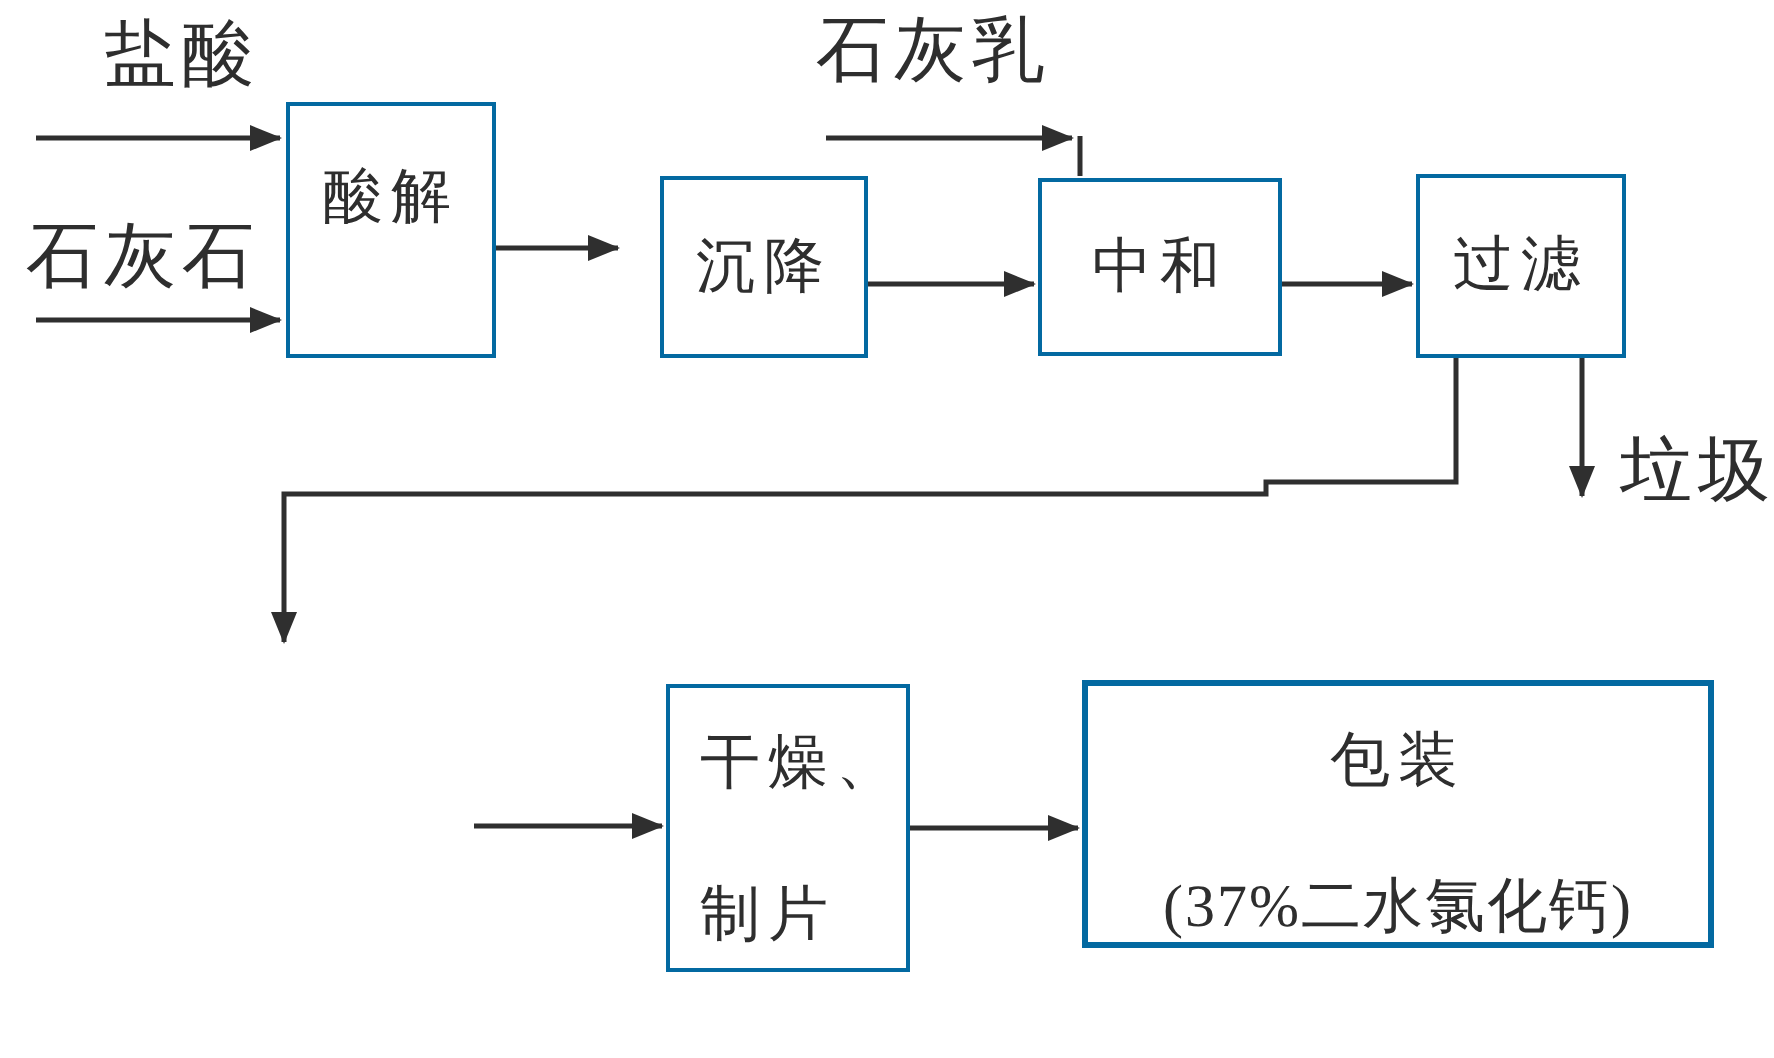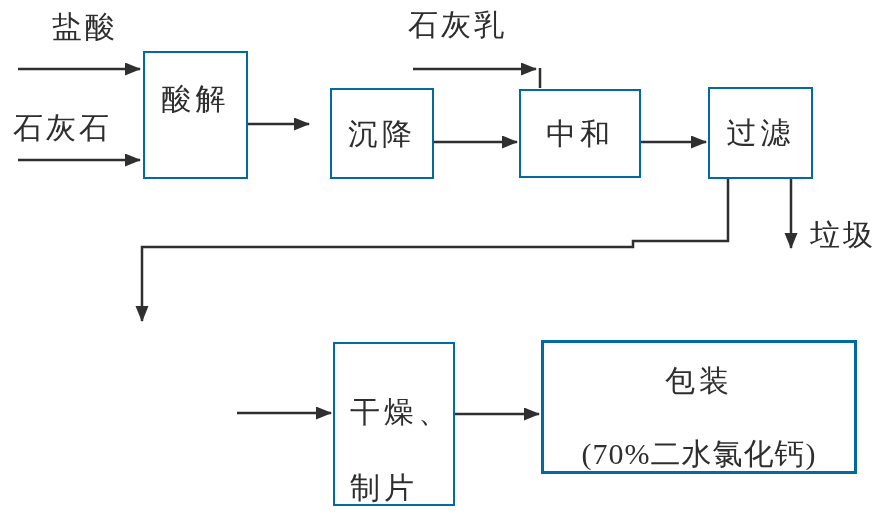--- a/index.html
+++ b/index.html
@@ -36,30 +36,30 @@
     letter-spacing: 4px;
   }
   .node .bline { white-space: nowrap; }
   .node-suanjie   { left:143px; top:51px;  width:105px; height:128px; justify-content:flex-start; padding-top:30px; }
   .node-chenjiang { left:311px; top:88px;  width:104px; height:91px;margin-left:19px; }
   .node-zhonghe   { left:519px; top:89px;  width:122px; height:89px; }
   .node-guolv     { left:708px; top:87px;  width:105px; height:92px; }
   .node-sanxiao   { left:102px; top:323px; width:135px; height:199px;
                     justify-content:flex-start; align-items:flex-start;
                     padding-top:24px; padding-left:15px; gap:44px; }
-  .node-ganzao    { left:333px; top:342px; width:122px; height:164px;
-                    justify-content:flex-end; align-items:flex-start;
+  .node-ganzao    { left:333px; top:342px; width:122px; height:144px;
+                    justify-content:flex-start; align-items:flex-start;
                     padding-top:22px; padding-left:15px; gap:44px; }
   .node-baozhuang { left:541px; top:340px; width:316px; height:134px;
                     border-width:3px; justify-content:flex-end;
                     padding-top:26px; gap:39px; line-height:34px; }
   .node-baozhuang .bline2 { letter-spacing:1px; }
   .stream-label {
     position: absolute;
-    font-size: 30px;
+    font-size: 36px;
     line-height: 32px;
     color: #2e2e2e;
     letter-spacing: 3px;
     white-space: nowrap;
     text-align: center;
   }
   .label-yansuan   { left:52px;  top:11px;  }
   .label-shihuishi { left:13px;  top:112px; }
   .label-shihuiru  { left:408px; top:9px;   }
   .label-laji      { left:810px; top:219px; }
@@ -112,16 +112,16 @@
   </div>
 
 
   <div class="node node-ganzao">
     <span class="bline">干燥、</span>
     <span class="bline">制片</span>
   </div>
 
   <div class="node node-baozhuang">
     <span class="bline">包装</span>
-    <span class="bline bline2">(70%二水氯化钙)</span>
+    <span class="bline bline2">(37%二水氯化钙)</span>
   </div>
 
 </div>
 
 </body></html>

